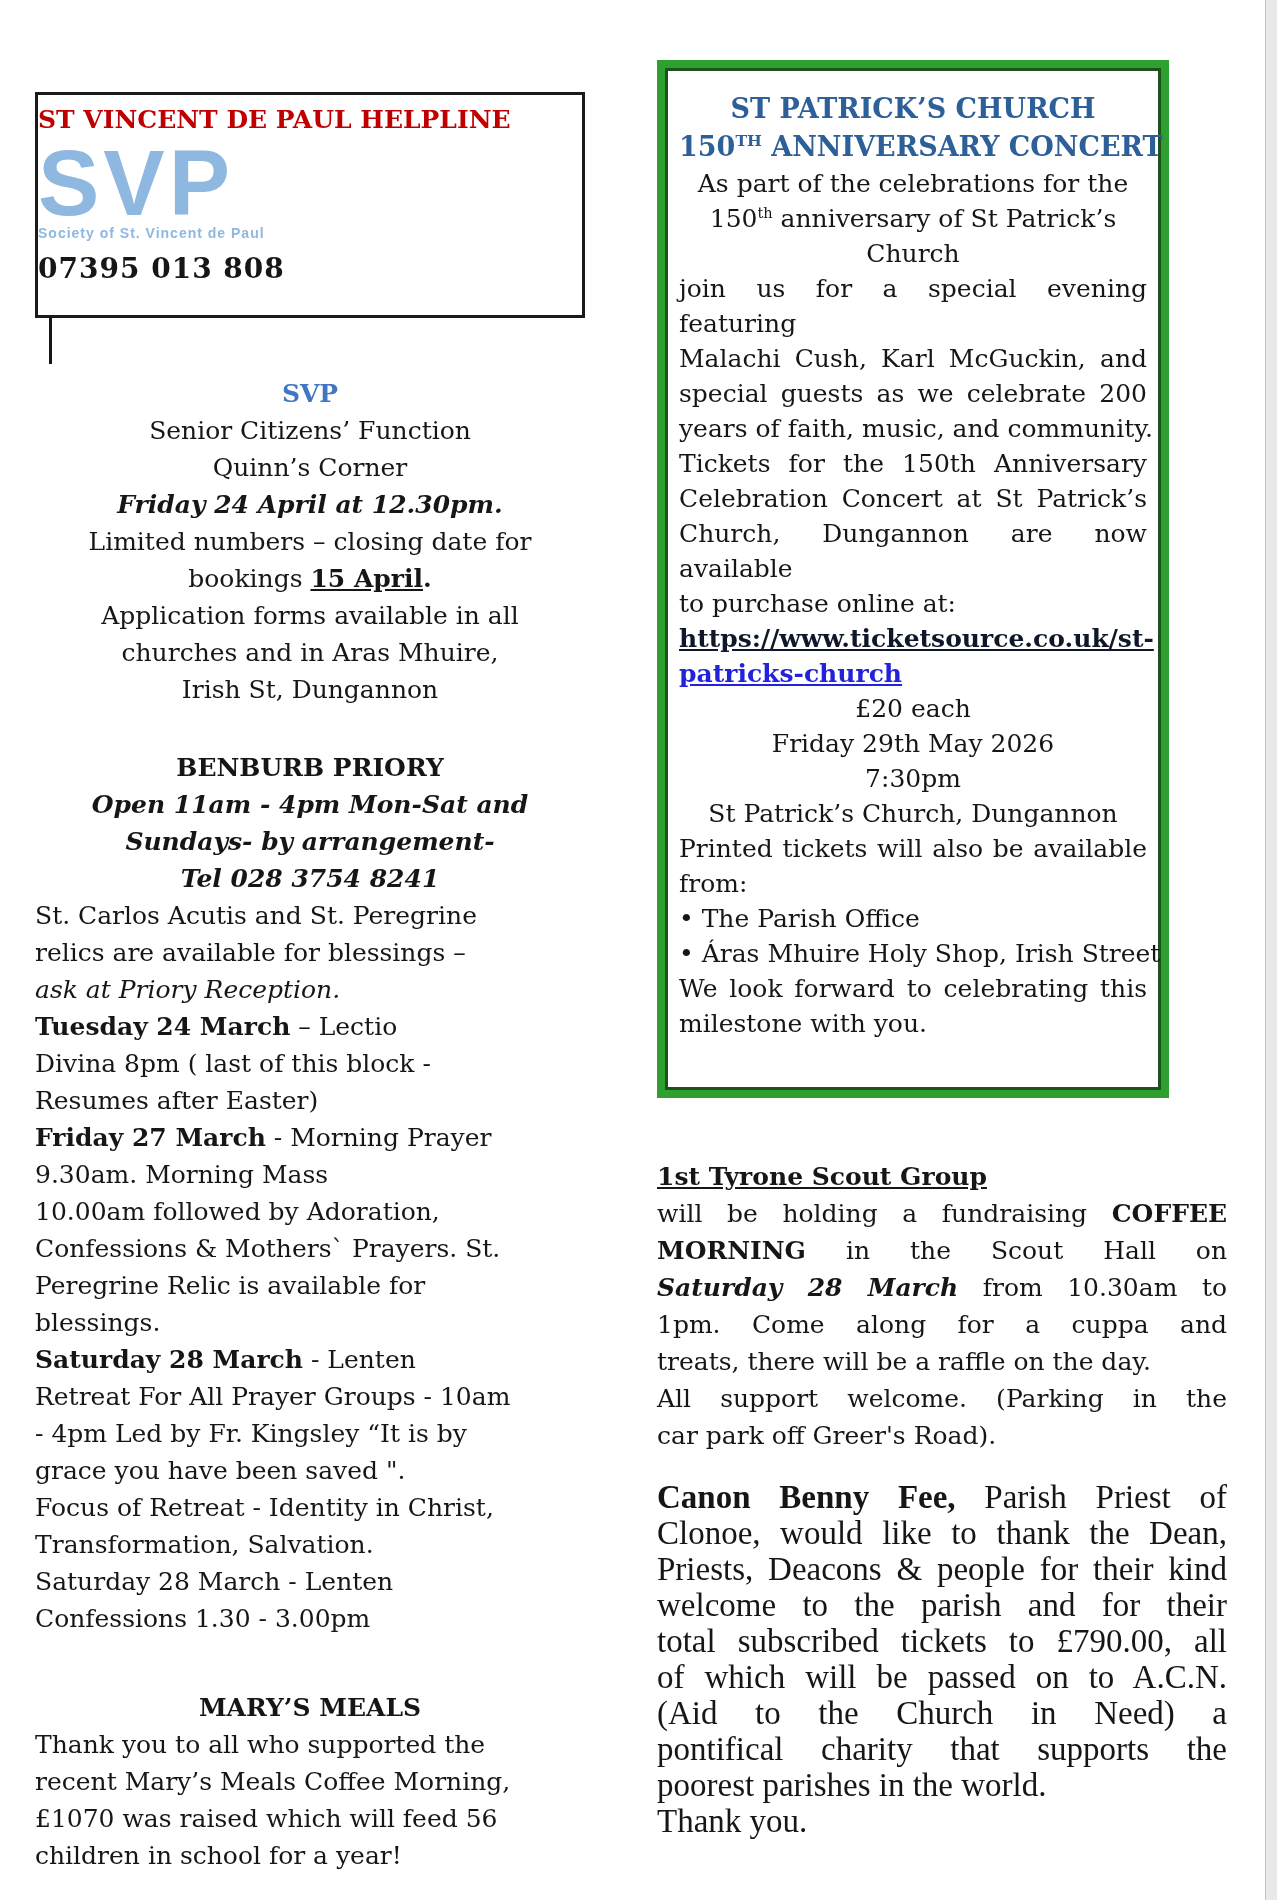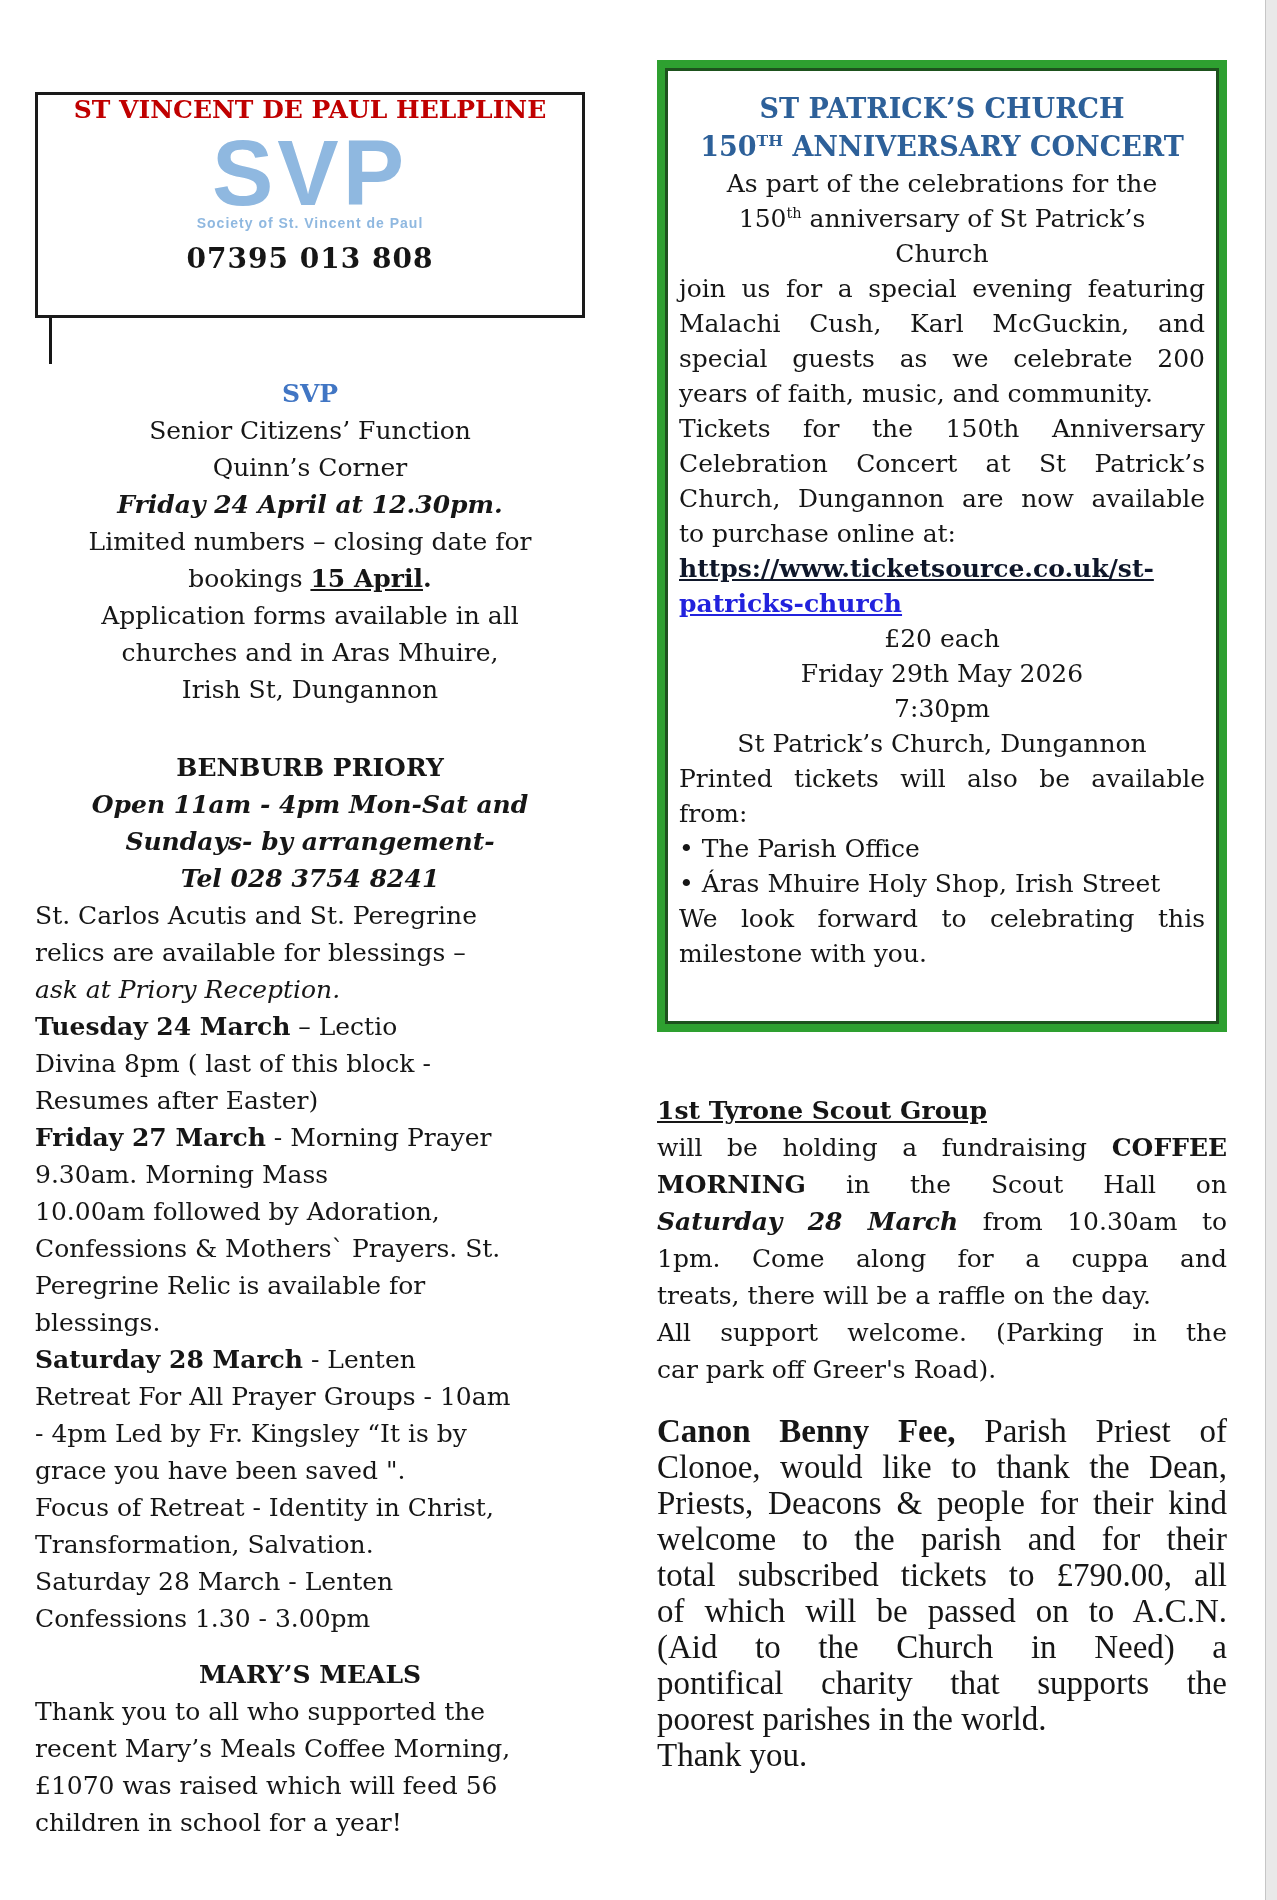--- a/index.html
+++ b/index.html
@@ -18,42 +18,42 @@
   .a-l{text-align:left;}
   .js{white-space:normal;text-align:justify;text-align-last:justify;}
   .b{font-weight:bold;}
   .i{font-style:italic;}
   .u{text-decoration:underline;}
   .sup{vertical-align:super;font-size:0.58em;line-height:0;}
 
   
   .helpline-box{
     margin-top:92px;height:226px;box-sizing:border-box;
-    border:3px solid #1a1a1a;text-align:center;
+    border:3px solid #1a1a1a;padding-top:10px;
   }
   .hl-title{font-family:"DejaVu Serif",serif;font-weight:bold;font-size:25px;line-height:30px;}
   .svp-logo{margin-top:6px;}
   .svp-logo-text{
     font-family:"Liberation Sans",sans-serif;font-weight:800;font-size:92px;line-height:84px;
     letter-spacing:4px;
   }
   .svp-logo-sub{
     font-family:"Liberation Sans",sans-serif;font-weight:bold;font-size:14px;line-height:16px;
     letter-spacing:1px;margin-top:0px;
   }
   .hl-phone{font-weight:bold;font-size:28px;line-height:32px;margin-top:12px;letter-spacing:1px;}
   .box-tail{position:absolute;left:49px;top:318px;width:3px;height:46px;background:#161616;}
 
   .svp-section{margin-top:57px;font-size:25px;}
   .benburb-section{margin-top:41px;font-size:25px;}
-  .marys-section{margin-top:19px;font-size:25px;}
+  .marys-section{margin-top:52px;font-size:25px;}
 
   
   .concert-box{
-    margin-top:60px;box-sizing:border-box;width:570px;min-height:972px;
+    margin-top:60px;box-sizing:border-box;width:512px;min-height:972px;
     border:8px solid #2EA030;box-shadow:inset 0 0 0 3px #1d521d;
     padding:22px 14px 14px 14px;font-size:25px;
   }
   .concert-box .tl{line-height:35px;min-height:35px;}
   .concert-box .hl{font-size:27px;line-height:38px;min-height:38px;}
   .scout-section{margin-top:60px;font-size:25px;}
   .canon-section{margin-top:25px;font-family:"Liberation Serif",serif;font-size:33px;}
   .canon-section .tl{line-height:36px;min-height:36px;}
 
   .edge-strip{

